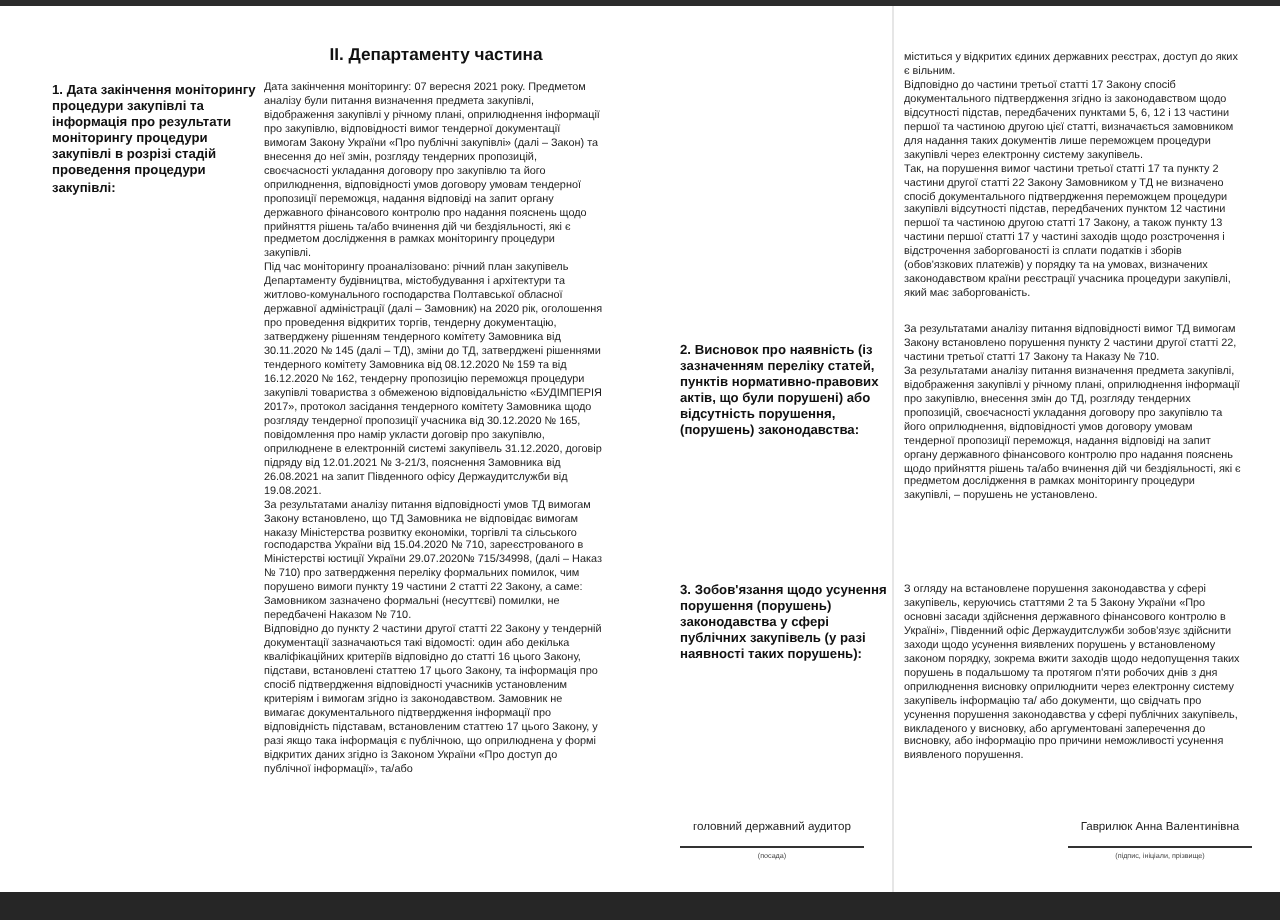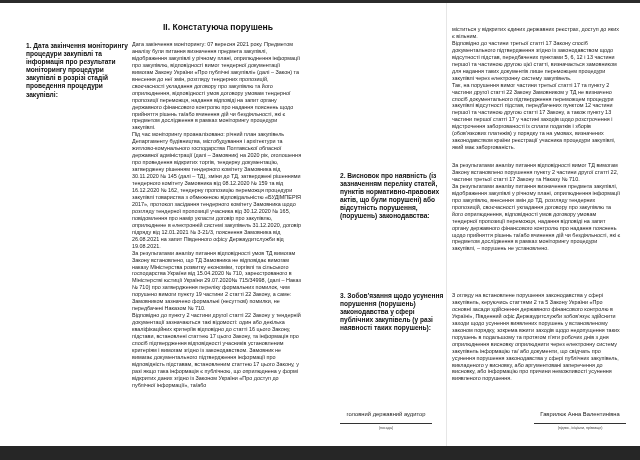--- a/index.html
+++ b/index.html
@@ -27,21 +27,21 @@
   .sign-line { position: absolute; height: 1px; background: #333; }
   .sign-text { position: absolute; font-size: 5.8px; color: #222; text-align: center; }
   .sign-caption { position: absolute; font-size: 3.6px; color: #444; text-align: center; }
 </style>
 </head>
 <body>
 
 <div class="topbar"></div>
 <div class="page-edge" style="left:446px;"></div>
 
-<div class="section-title">II. Констатуюча порушень</div>
+<div class="section-title">II. Департаменту частина</div>
 
 <div class="label" style="left:26px; top:42px; width:106px;">1. Дата закінчення моніторингу процедури закупівлі та інформація про результати моніторингу процедури закупівлі в розрізі стадій проведення процедури закупівлі:</div>
 <div class="body-text" style="left:132px; top:41px; width:170px;">
   <p>Дата закінчення моніторингу: 07 вересня 2021 року. Предметом аналізу були питання визначення предмета закупівлі, відображення закупівлі у річному плані, оприлюднення інформації про закупівлю, відповідності вимог тендерної документації вимогам Закону України «Про публічні закупівлі» (далі – Закон) та внесення до неї змін, розгляду тендерних пропозицій, своєчасності укладання договору про закупівлю та його оприлюднення, відповідності умов договору умовам тендерної пропозиції переможця, надання відповіді на запит органу державного фінансового контролю про надання пояснень щодо прийняття рішень та/або вчинення дій чи бездіяльності, які є предметом дослідження в рамках моніторингу процедури закупівлі.</p>
   <p>Під час моніторингу проаналізовано: річний план закупівель Департаменту будівництва, містобудування і архітектури та житлово-комунального господарства Полтавської обласної державної адміністрації (далі – Замовник) на 2020 рік, оголошення про проведення відкритих торгів, тендерну документацію, затверджену рішенням тендерного комітету Замовника від 30.11.2020 № 145 (далі – ТД), зміни до ТД, затверджені рішеннями тендерного комітету Замовника від 08.12.2020 № 159 та від 16.12.2020 № 162, тендерну пропозицію переможця процедури закупівлі товариства з обмеженою відповідальністю «БУДІМПЕРІЯ 2017», протокол засідання тендерного комітету Замовника щодо розгляду тендерної пропозиції учасника від 30.12.2020 № 165, повідомлення про намір укласти договір про закупівлю, оприлюднене в електронній системі закупівель 31.12.2020, договір підряду від 12.01.2021 № 3-21/3, пояснення Замовника від 26.08.2021 на запит Південного офісу Держаудитслужби від 19.08.2021.</p>
   <p>За результатами аналізу питання відповідності умов ТД вимогам Закону встановлено, що ТД Замовника не відповідає вимогам наказу Міністерства розвитку економіки, торгівлі та сільського господарства України від 15.04.2020 № 710, зареєстрованого в Міністерстві юстиції України 29.07.2020№ 715/34998, (далі – Наказ № 710) про затвердження переліку формальних помилок, чим порушено вимоги пункту 19 частини 2 статті 22 Закону, а саме: Замовником зазначено формальні (несуттєві) помилки, не передбачені Наказом № 710.</p>
   <p>Відповідно до пункту 2 частини другої статті 22 Закону у тендерній документації зазначаються такі відомості: один або декілька кваліфікаційних критеріїв відповідно до статті 16 цього Закону, підстави, встановлені статтею 17 цього Закону, та інформація про спосіб підтвердження відповідності учасників установленим критеріям і вимогам згідно із законодавством. Замовник не вимагає документального підтвердження інформації про відповідність підставам, встановленим статтею 17 цього Закону, у разі якщо така інформація є публічною, що оприлюднена у формі відкритих даних згідно із Законом України «Про доступ до публічної інформації», та/або</p>
 </div>
 
 <div class="body-text" style="left:452px; top:26px; width:170px;">

